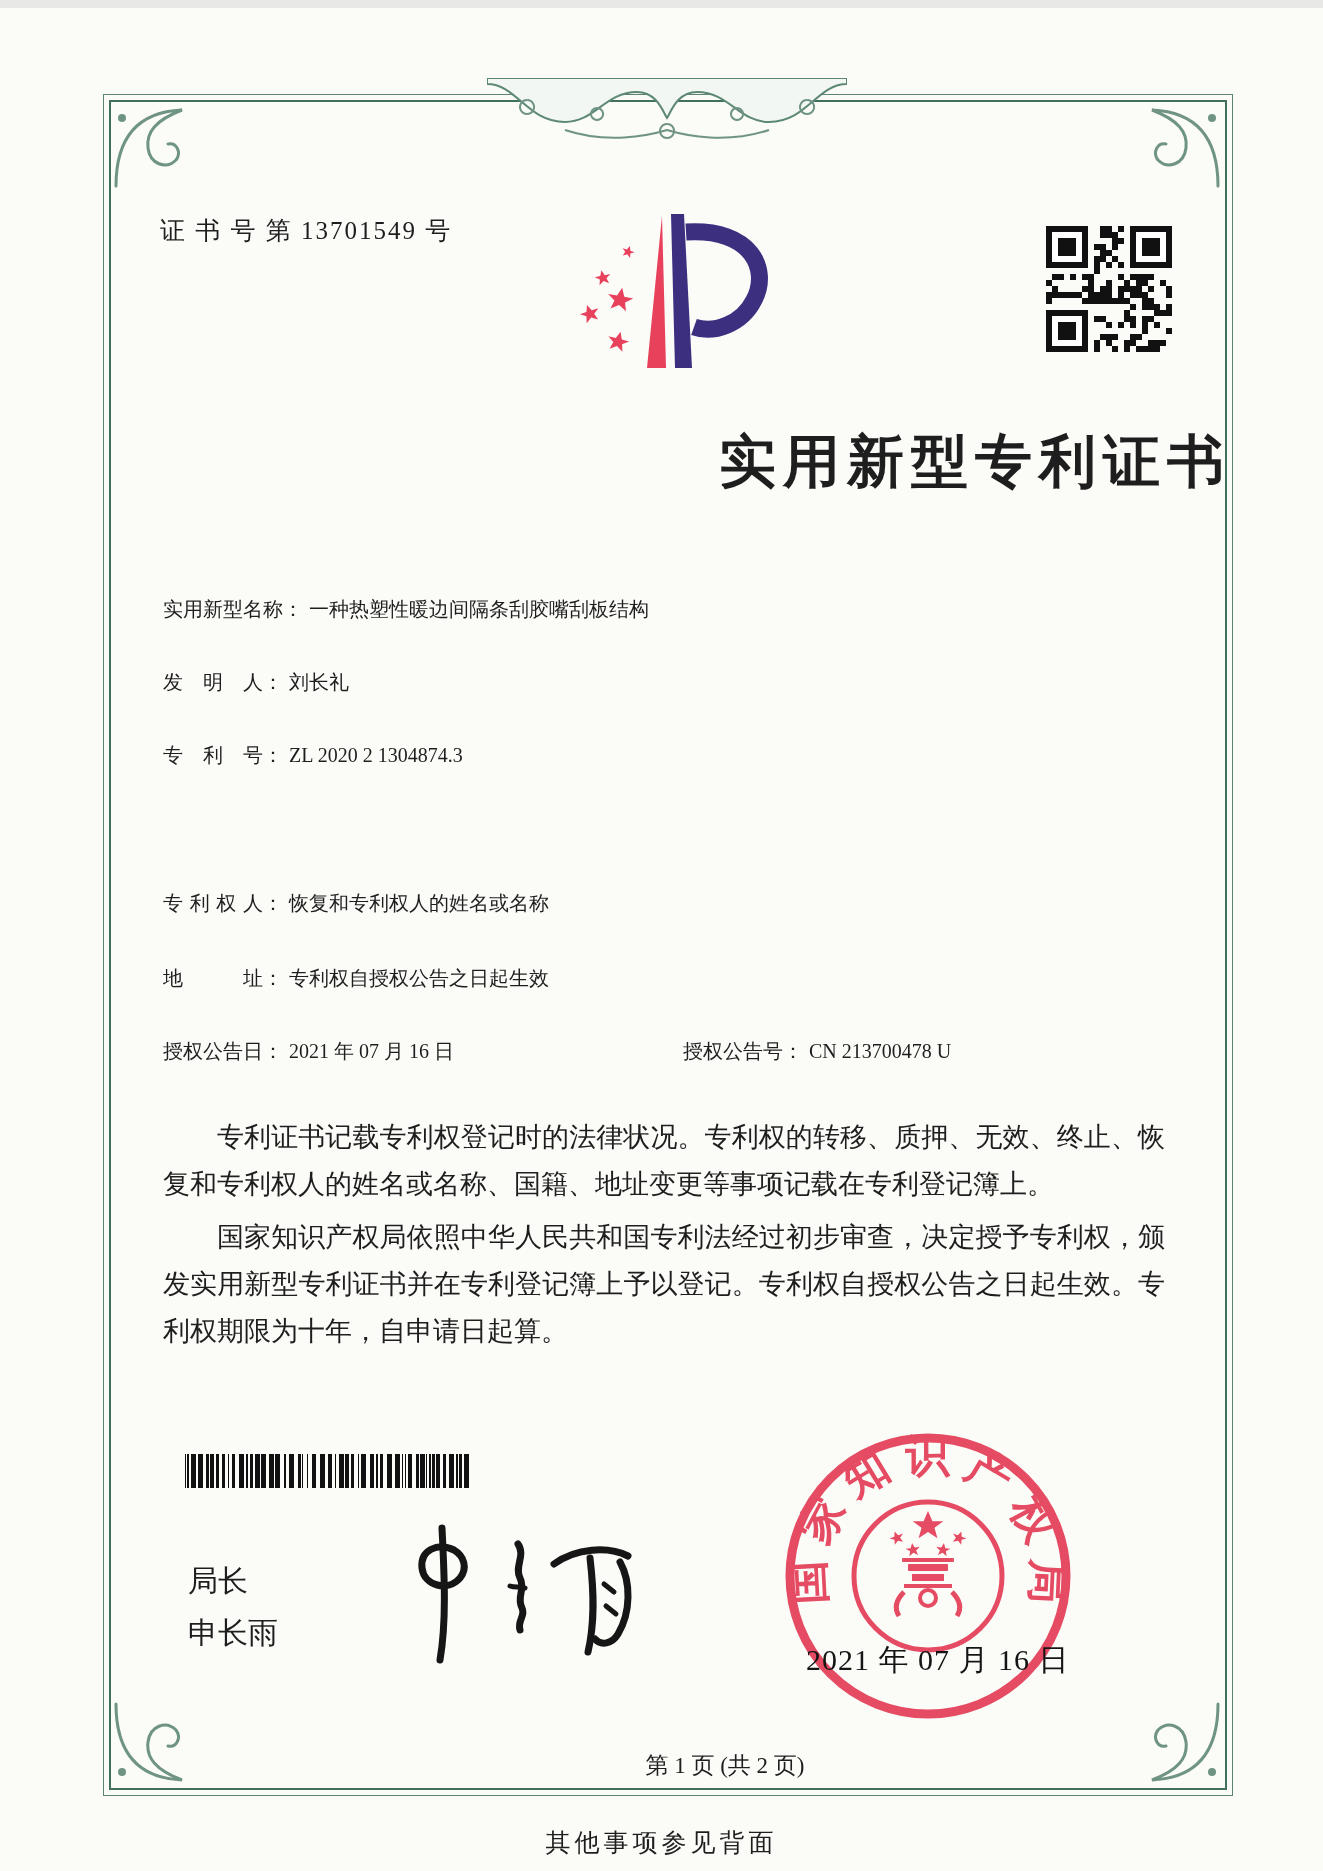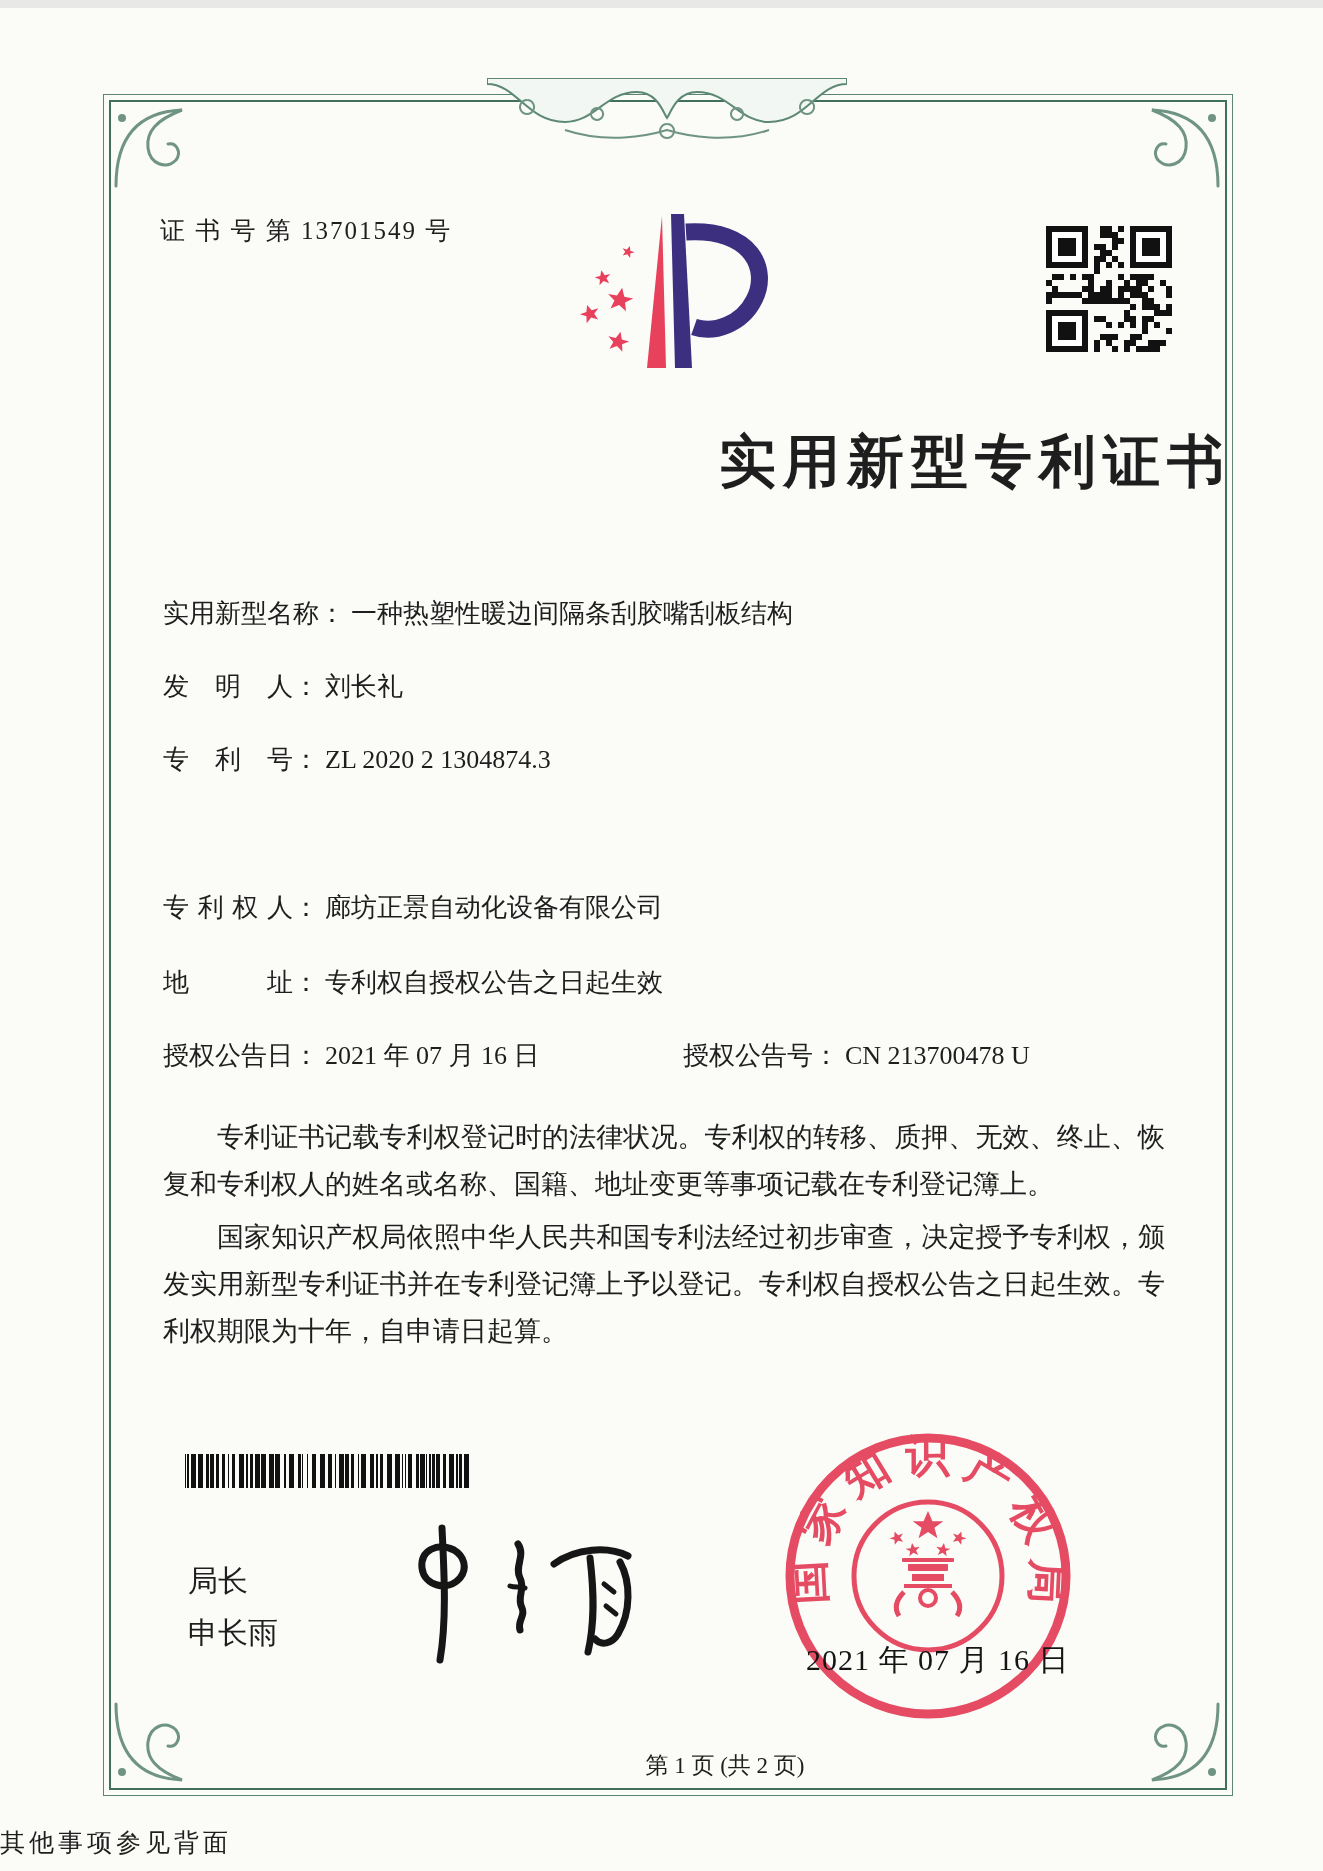--- a/index.html
+++ b/index.html
@@ -10,36 +10,36 @@
   }
   
   .frame{position:absolute;left:103px;top:86px;width:1128px;height:1700px;
     border:1px solid #5b8472;}
   .frame-inner{position:absolute;inset:5px;border:2px solid #41705d;}
   .ornament{position:absolute;pointer-events:none;}
   
   .cert-no{position:absolute;left:160px;top:206px;font-size:25px;letter-spacing:2px;}
   .title{position:absolute;left:103px;top:416px;width:1128px;text-align:right;
     font-size:57px;font-weight:700;letter-spacing:7px;}
-  .field-row{position:absolute;left:163px;width:1010px;font-size:26px;white-space:nowrap;}
+  .field-row{position:absolute;left:163px;width:1010px;font-size:20px;white-space:nowrap;}
   .flabel{display:inline-block;min-width:5em;text-align:justify;text-align-last:justify;}
   .fvalue{padding-left:6px;}
   .grant-right{position:absolute;left:520px;top:0;}
   .paragraphs{position:absolute;left:163px;top:1106px;width:1002px;
     font-size:27px;line-height:47px;text-align:justify;}
   .paragraphs p{margin:0 0 6px 0;text-indent:2em;}
   .barcode-wrap{position:absolute;left:185px;top:1446px;}
   .signatory{position:absolute;left:188px;top:1558px;font-size:30px;line-height:30px;font-family:Liberation Serif, serif;}
   .signatory .name{margin-top:22px;}
   .signature{position:absolute;left:368px;top:1512px;}
   .seal{position:absolute;left:778px;top:1418px;opacity:.93;}
   .seal-date{position:absolute;left:806px;top:1632px;font-size:30px;letter-spacing:1px;
     color:#151515;z-index:5;}
   .page-no{position:absolute;left:103px;top:1742px;width:1244px;text-align:center;font-size:23px;}
-  .back-note{position:absolute;left:0;top:1818px;width:1323px;text-align:left;
+  .back-note{position:absolute;left:0;top:1818px;width:1323px;text-align:center;
     font-size:25px;letter-spacing:4px;}
   .qr{position:absolute;left:1046px;top:218px;}
   .logo{position:absolute;left:556px;top:200px;}
 </style>
 </head>
 <body>
 
 <div class="page">
 
   <div class="frame">
@@ -220,21 +220,21 @@
   <div class="field-row" style="top:588px;">
     <span class="flabel">实用新型名称</span><span>：</span><span class="fvalue">一种热塑性暖边间隔条刮胶嘴刮板结构</span>
   </div>
   <div class="field-row" style="top:661px;">
     <span class="flabel">发明人</span><span>：</span><span class="fvalue">刘长礼</span>
   </div>
   <div class="field-row" style="top:734px;">
     <span class="flabel">专利号</span><span>：</span><span class="fvalue">ZL 2020 2 1304874.3</span>
   </div>
   <div class="field-row" style="top:882px;">
-    <span class="flabel">专利权人</span><span>：</span><span class="fvalue">廊坊正景自动化设备有限公司</span>
+    <span class="flabel">专利权人</span><span>：</span><span class="fvalue">恢复和专利权人的姓名或名称</span>
   </div>
   <div class="field-row" style="top:957px;">
     <span class="flabel">地址</span><span>：</span><span class="fvalue">专利权自授权公告之日起生效</span>
   </div>
   <div class="field-row" style="top:1030px;">
     <span>
       <span>授权公告日</span><span>：</span><span class="fvalue">2021 年 07 月 16 日</span>
     </span>
     <span class="grant-right">
       <span>授权公告号</span><span>：</span><span class="fvalue">CN 213700478 U</span>

